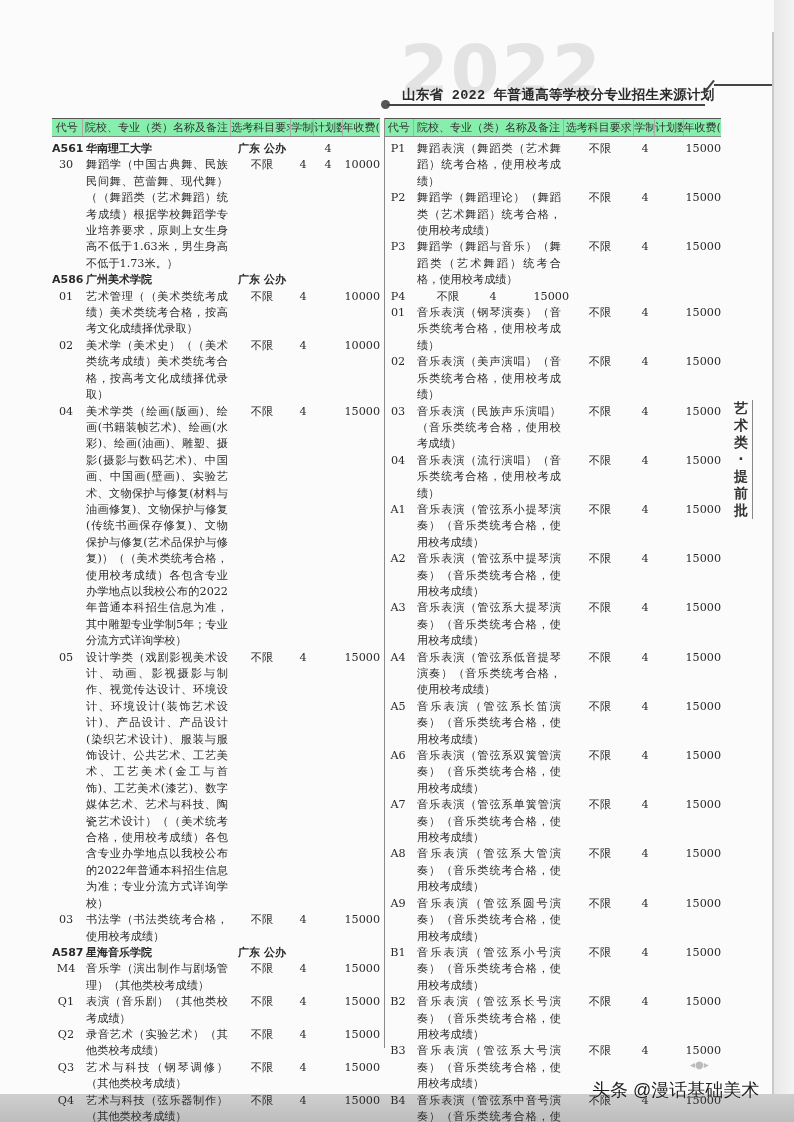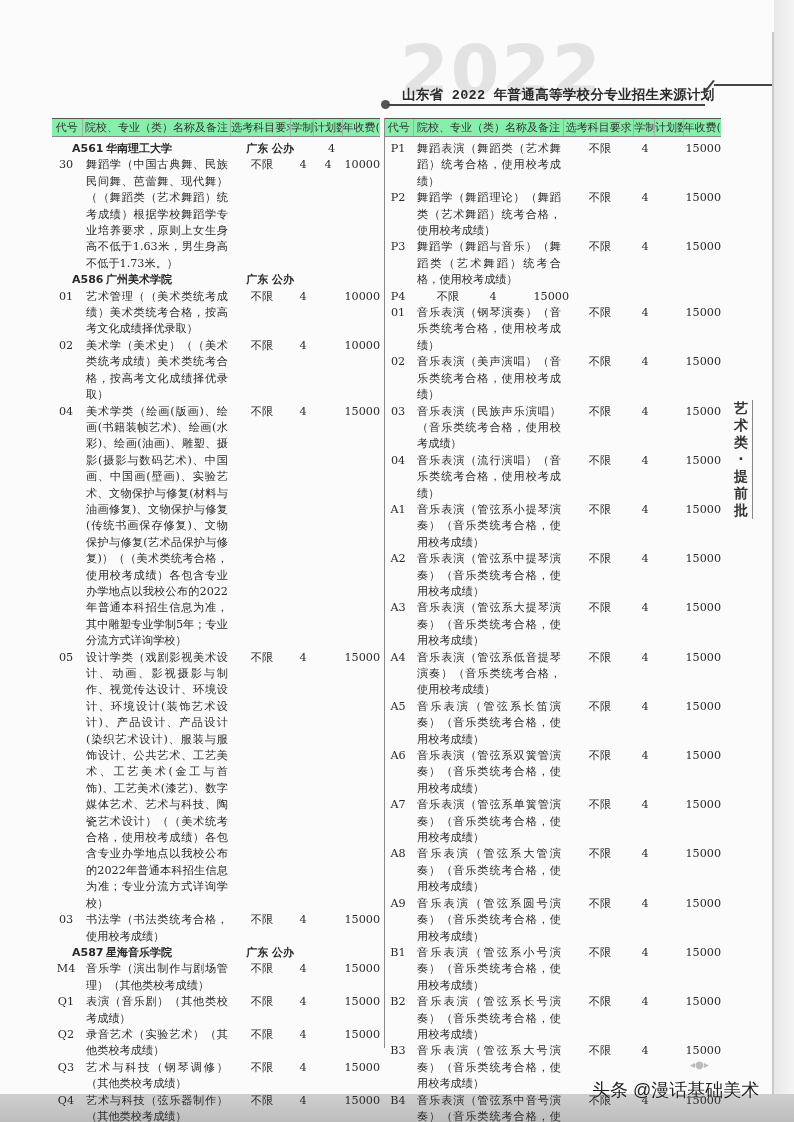--- a/index.html
+++ b/index.html
@@ -74,21 +74,21 @@
 
   .row { display:flex; font-size:11.2px; line-height:16.4px; }
   .row .c-code { text-align:center; padding-right:2px; box-sizing:border-box; }
   .row .c-name { text-align:justify; padding-left:4px; padding-right:4px; box-sizing:border-box; }
   .row .c-req, .row .c-len, .row .c-plan { text-align:center; }
   .row .c-fee { text-align:right; }
   .school .c-code, .school .c-name {
     font-family:"DejaVu Sans","Liberation Sans",sans-serif; font-weight:bold; font-size:11px;
   }
   .school .c-req { font-family:"DejaVu Sans","Liberation Sans",sans-serif; font-weight:bold; font-size:11px; }
-  .school .c-code { text-align:left;margin-left:20px; }
+  .school .c-code { text-align:left; }
   .gap { height:4px; }
 
   .side-tab {
     position:absolute; left:730px; top:400px; width:22px;
     font-family:"DejaVu Sans","Liberation Sans",sans-serif;
     font-weight:bold; font-size:14px; line-height:17px; color:#333; text-align:center;
     border-right:1px solid #888;
   }
   .page-num {
     position:absolute; left:719px; top:1120px;

